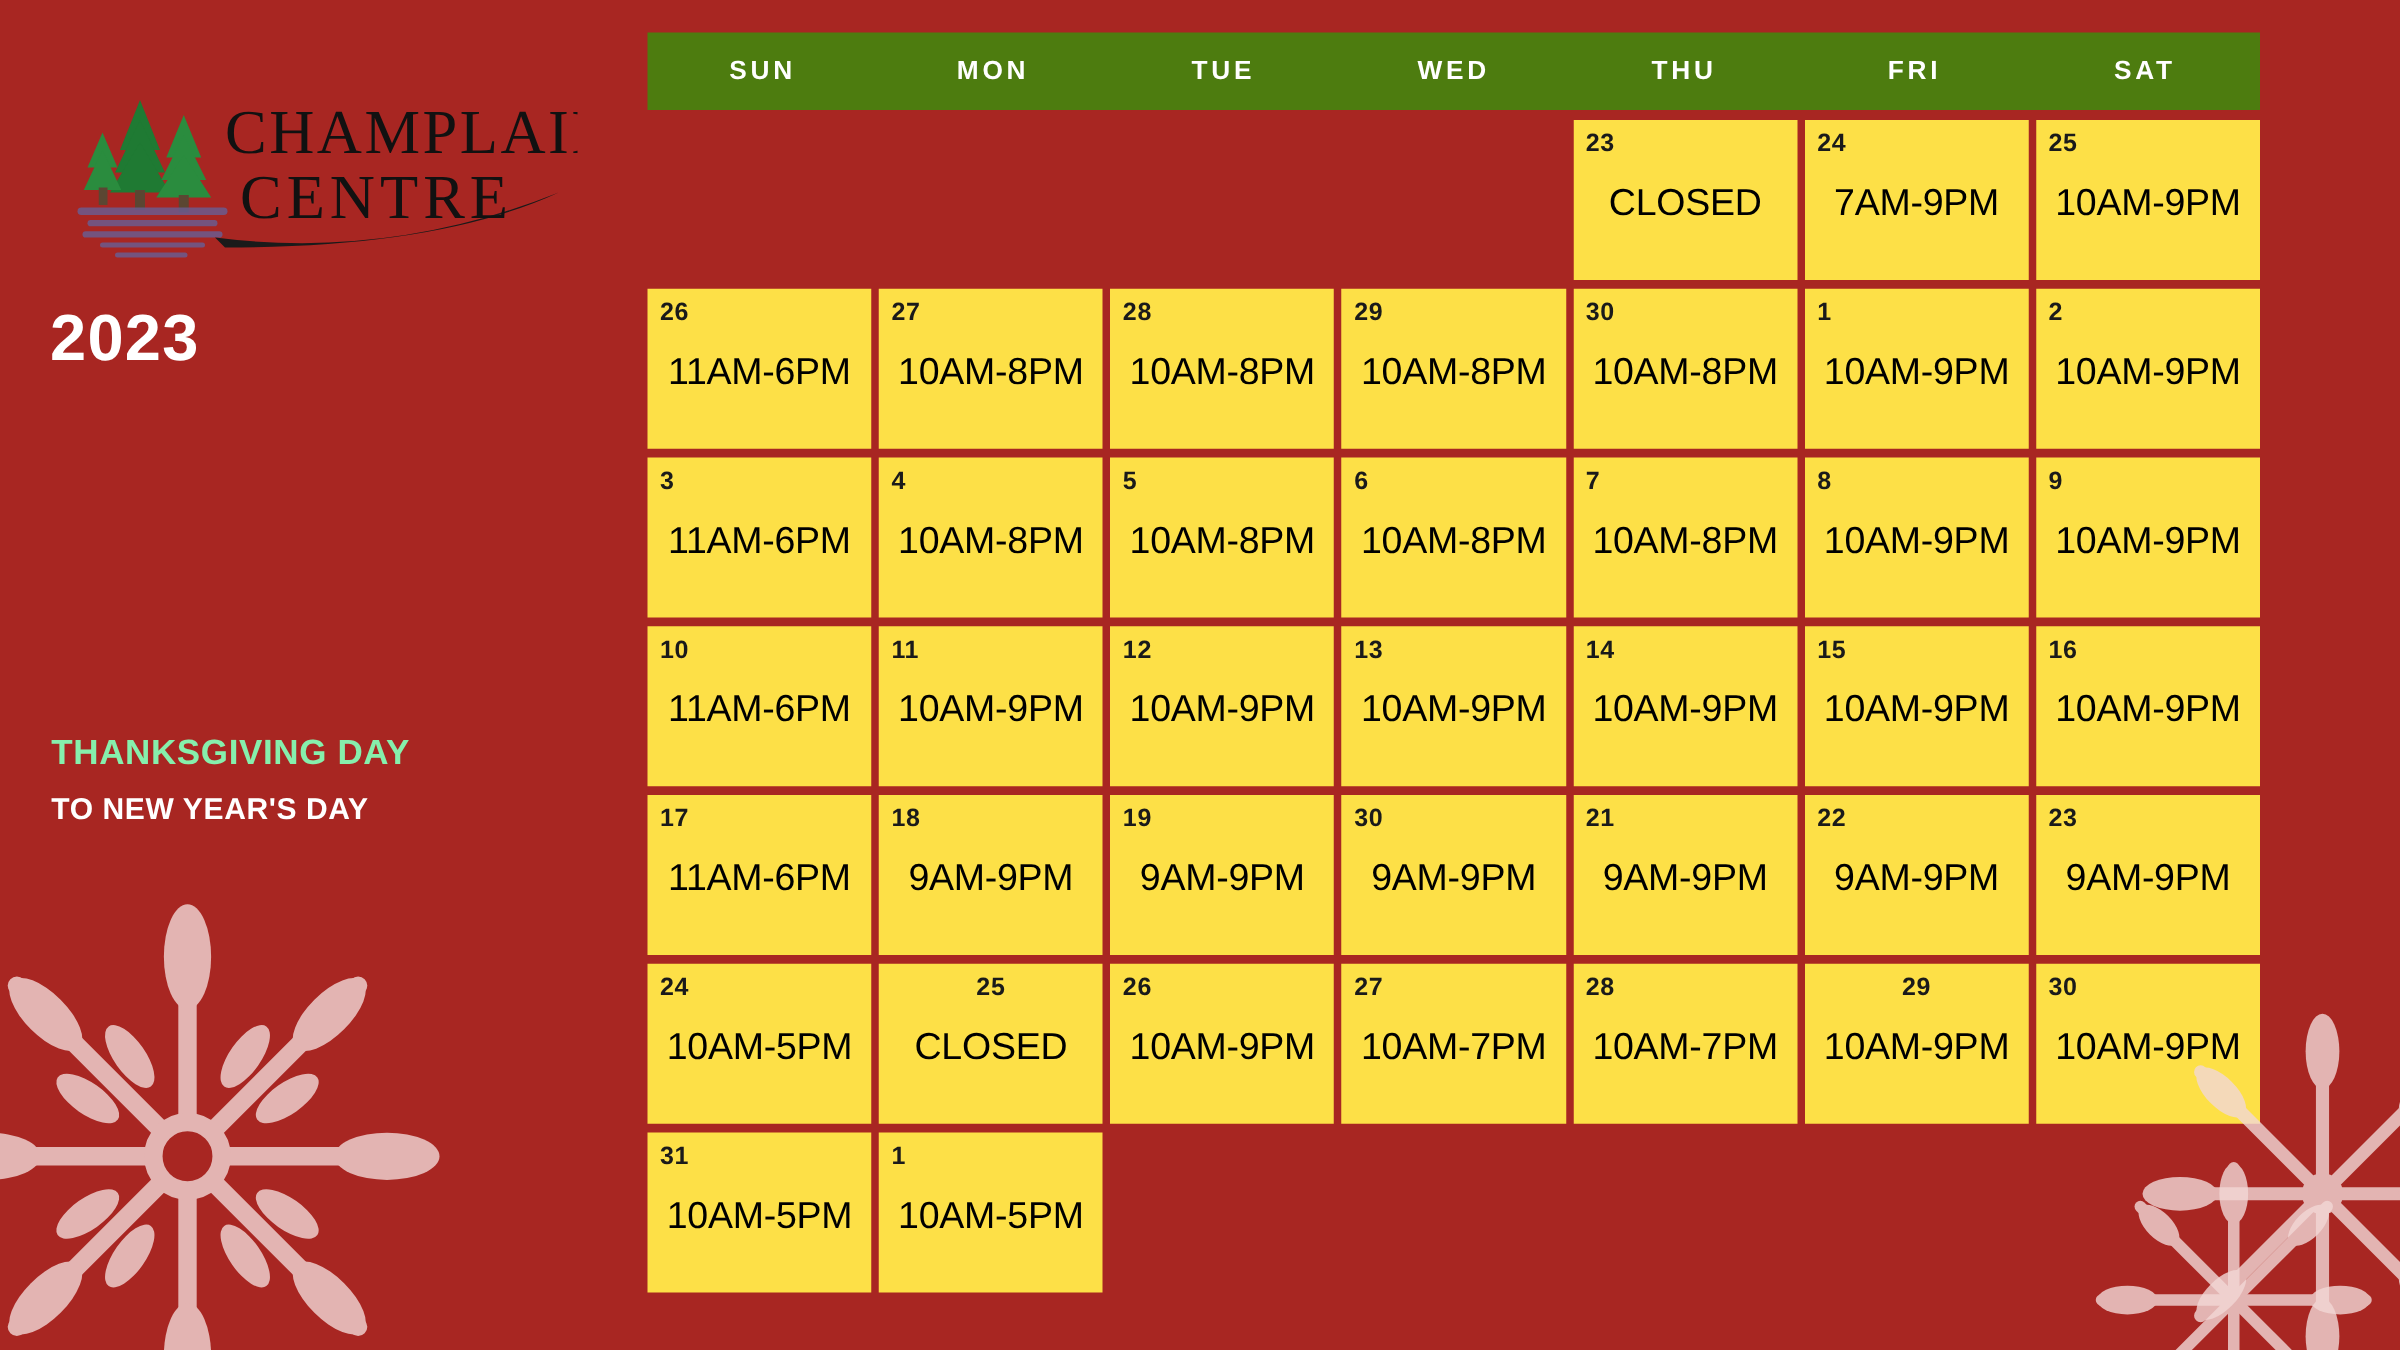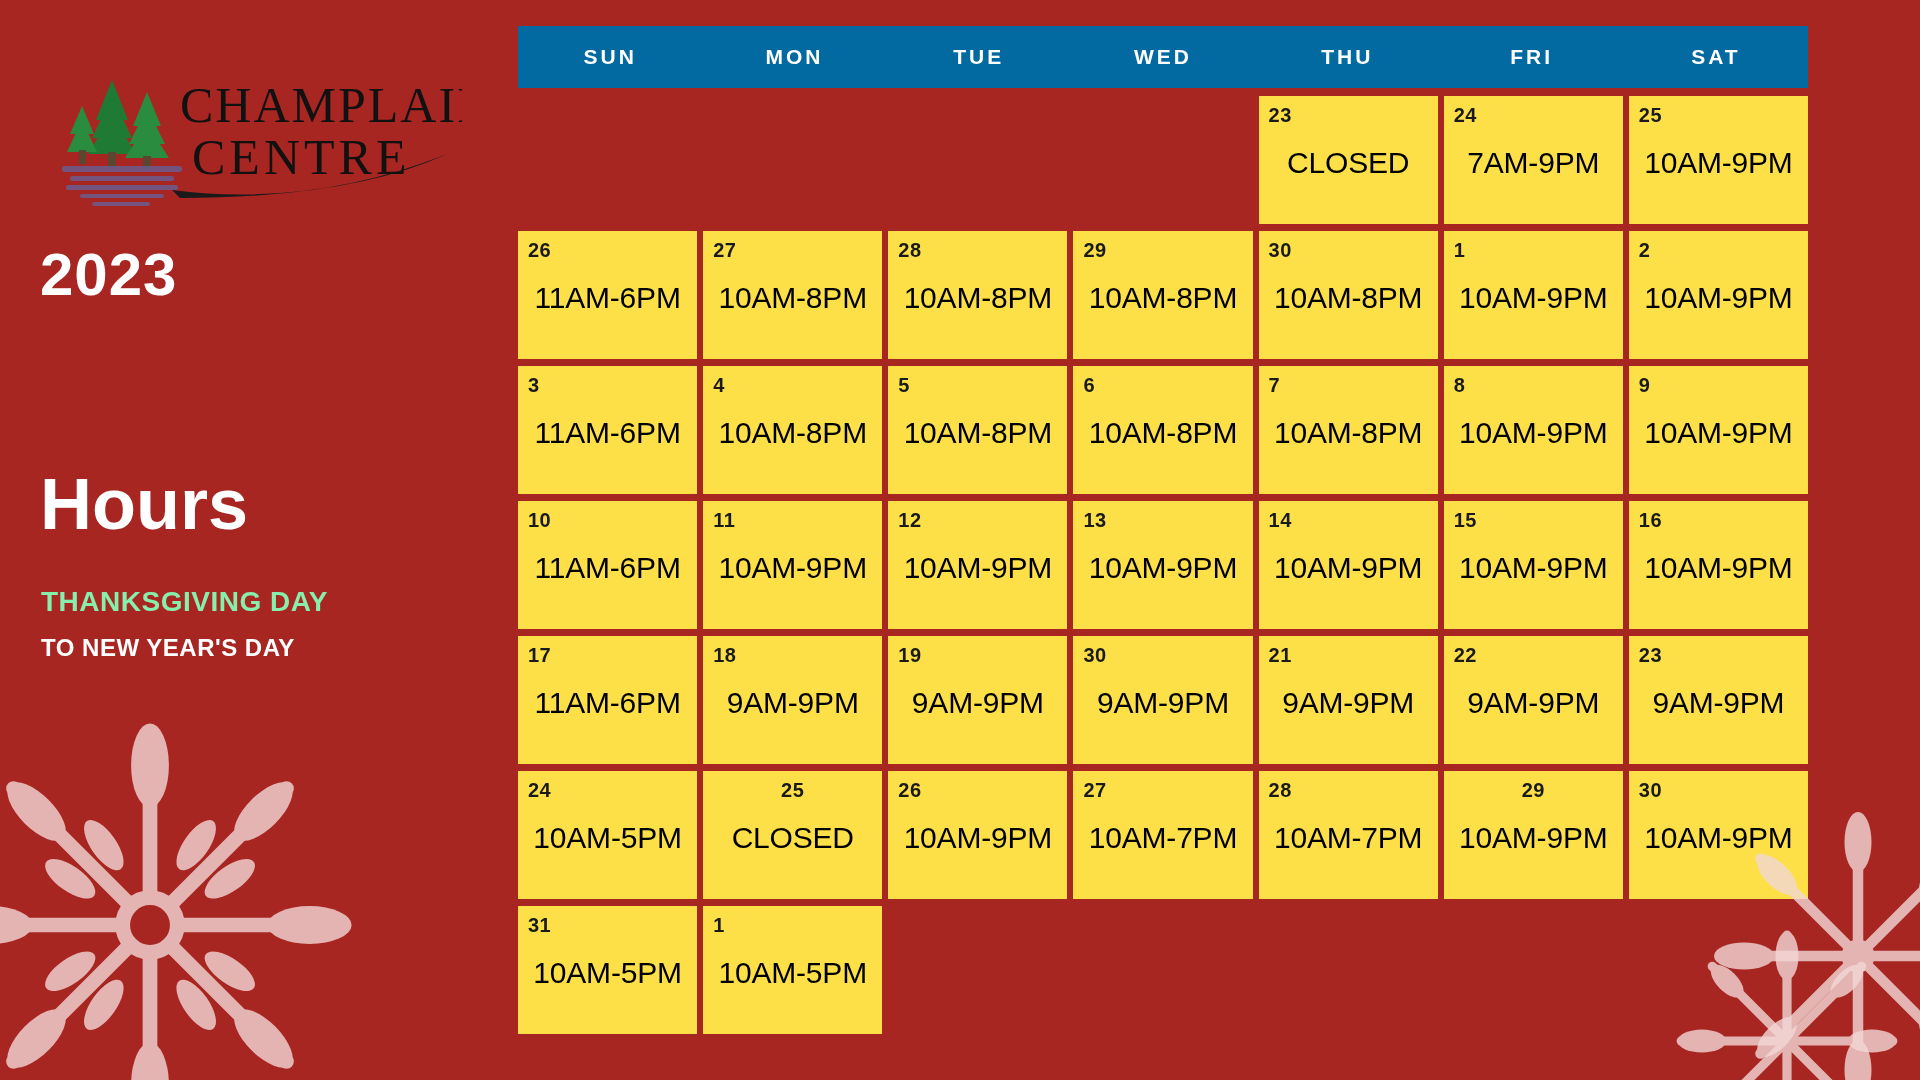--- a/index.html
+++ b/index.html
@@ -29,21 +29,21 @@
     top: 62px;
     width: 410px;
     height: 150px;
   }
   #logo svg { display: block; }
 
   #year-title {
     position: absolute;
     left: 40px;
     top: 245px;
-    font-size: 60px;
+    font-size: 52px;
     font-weight: bold;
     color: #ffffff;
     letter-spacing: 1px;
     line-height: 1;
   }
   #holiday-line1 {
     position: absolute;
     left: 40px;
     top: 352px;
     font-size: 72px;
@@ -105,21 +105,21 @@
   #calendar {
     position: absolute;
     left: 518px;
     top: 26px;
     width: 1290px;
   }
 
   #calendar-header {
     display: grid;
     grid-template-columns: repeat(7, 1fr);
-    background: #0369a1;
+    background: #4d7c0f;
     height: 62px;
   }
   .dow {
     display: flex;
     align-items: center;
     justify-content: center;
     color: #ffffff;
     font-size: 21px;
     font-weight: bold;
     letter-spacing: 3px;
@@ -196,21 +196,20 @@
       </g>
 
       <path d="M120 128 Q 260 146 395 92 Q 300 136 128 136 Z" fill="#1a1a1a"></path>
 
       <text x="128" y="60" font-family="'Liberation Serif', serif" font-size="50" letter-spacing="2" fill="#111111">CHAMPLAIN</text>
       <text x="140" y="112" font-family="'Liberation Serif', serif" font-size="50" letter-spacing="4" fill="#111111">CENTRE</text>
     </svg>
   </div>
 
   <div id="year-title">2023</div>
-  <div id="holiday-line2">Hours</div>
   <div id="subtitle-line1">THANKSGIVING DAY</div>
   <div id="subtitle-line2">TO NEW YEAR'S DAY</div>
 </div>
 
 <div class="snowflake" id="snowflake-left">
   <svg width="420" height="420" viewBox="0 0 200 200" xmlns="http://www.w3.org/2000/svg">
     <g stroke="#f2d8d6" stroke-width="7" stroke-linecap="round" fill="none">
       <line x1="100" y1="8" x2="100" y2="192"></line>
       <line x1="8" y1="100" x2="192" y2="100"></line>
       <line x1="35" y1="35" x2="165" y2="165"></line>

